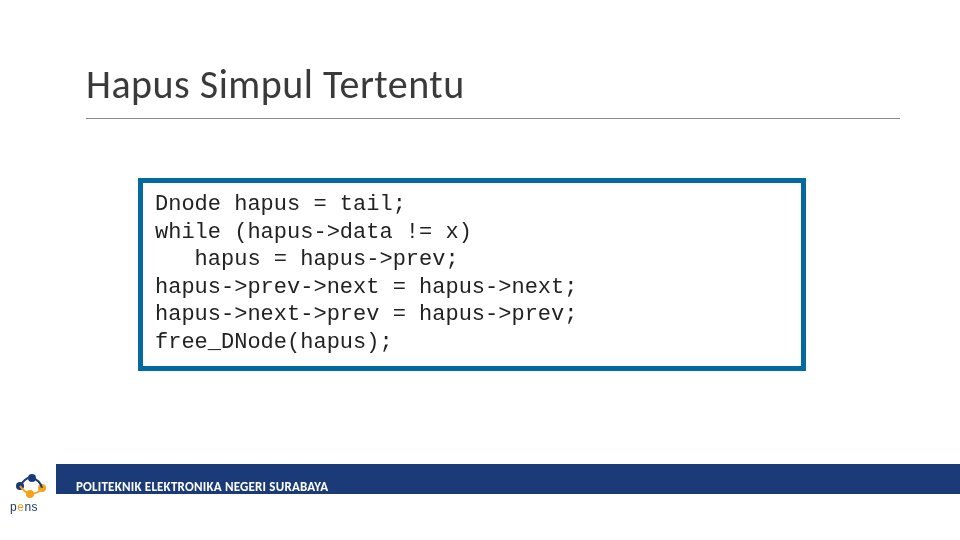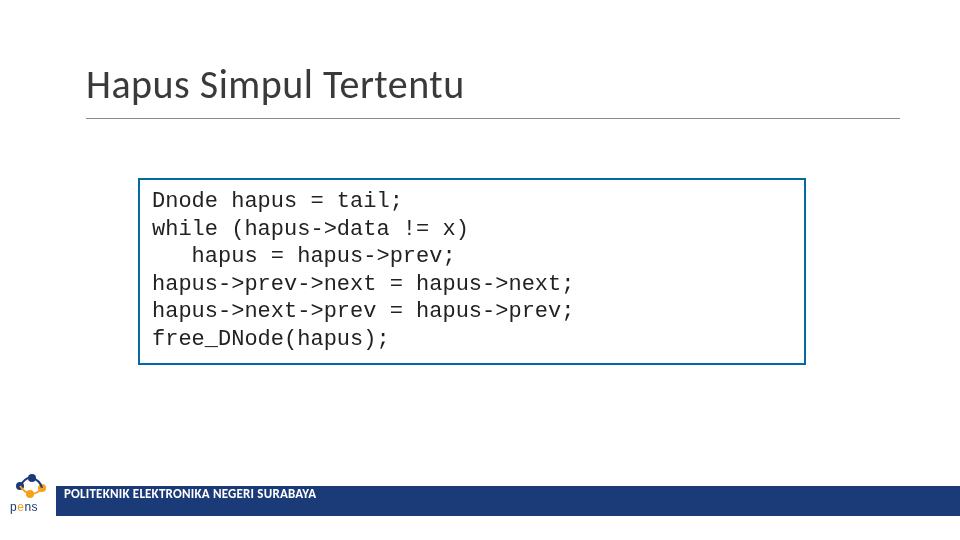--- a/index.html
+++ b/index.html
@@ -6,40 +6,40 @@
   html, body { width: 960px; height: 540px; font-family: Calibri, "Segoe UI", sans-serif; background: #fff; color: #3a3a3a; }
   .slide { position: relative; width: 960px; height: 464px; }
   .title-wrap { position: absolute; left: 86px; top: 60px; right: 60px; }
   .title { font-size: 40px; font-weight: 300; letter-spacing: 0.5px; color: #3a3a3a; }
   .rule { position: absolute; left: 86px; right: 60px; top: 118px; height: 1px; background: #8a8a8a; }
   .codebox {
     position: absolute;
     left: 138px;
     top: 178px;
     width: 668px;
-    border: 2px solid #0369a1;
+    border: 5px solid #0369a1;
     background: #fff;
     padding: 8px 12px 10px 12px;
     font-family: "Courier New", Courier, monospace;
     font-size: 22px;
     line-height: 1.25;
     color: #222;
     white-space: pre;
   }
   .codebox .indent { display: inline-block; width: 3ch; }
   .footer-bar {
     position: absolute;
     left: 56px;
     right: 0;
-    top: 486px;
+    top: 464px;
     height: 30px;
     background: #1a3a78;
     display: flex;
-    align-items: flex-start;
-    padding-left: 8px;
+    align-items: flex-end;
+    padding-left: 20px;
   }
   .footer-bar .ftxt {
     font-family: Calibri, "Segoe UI", sans-serif;
     font-size: 13px;
     font-weight: 700;
     color: #fff;
     letter-spacing: 0.2px;
   }
   .logo {
     position: absolute;

